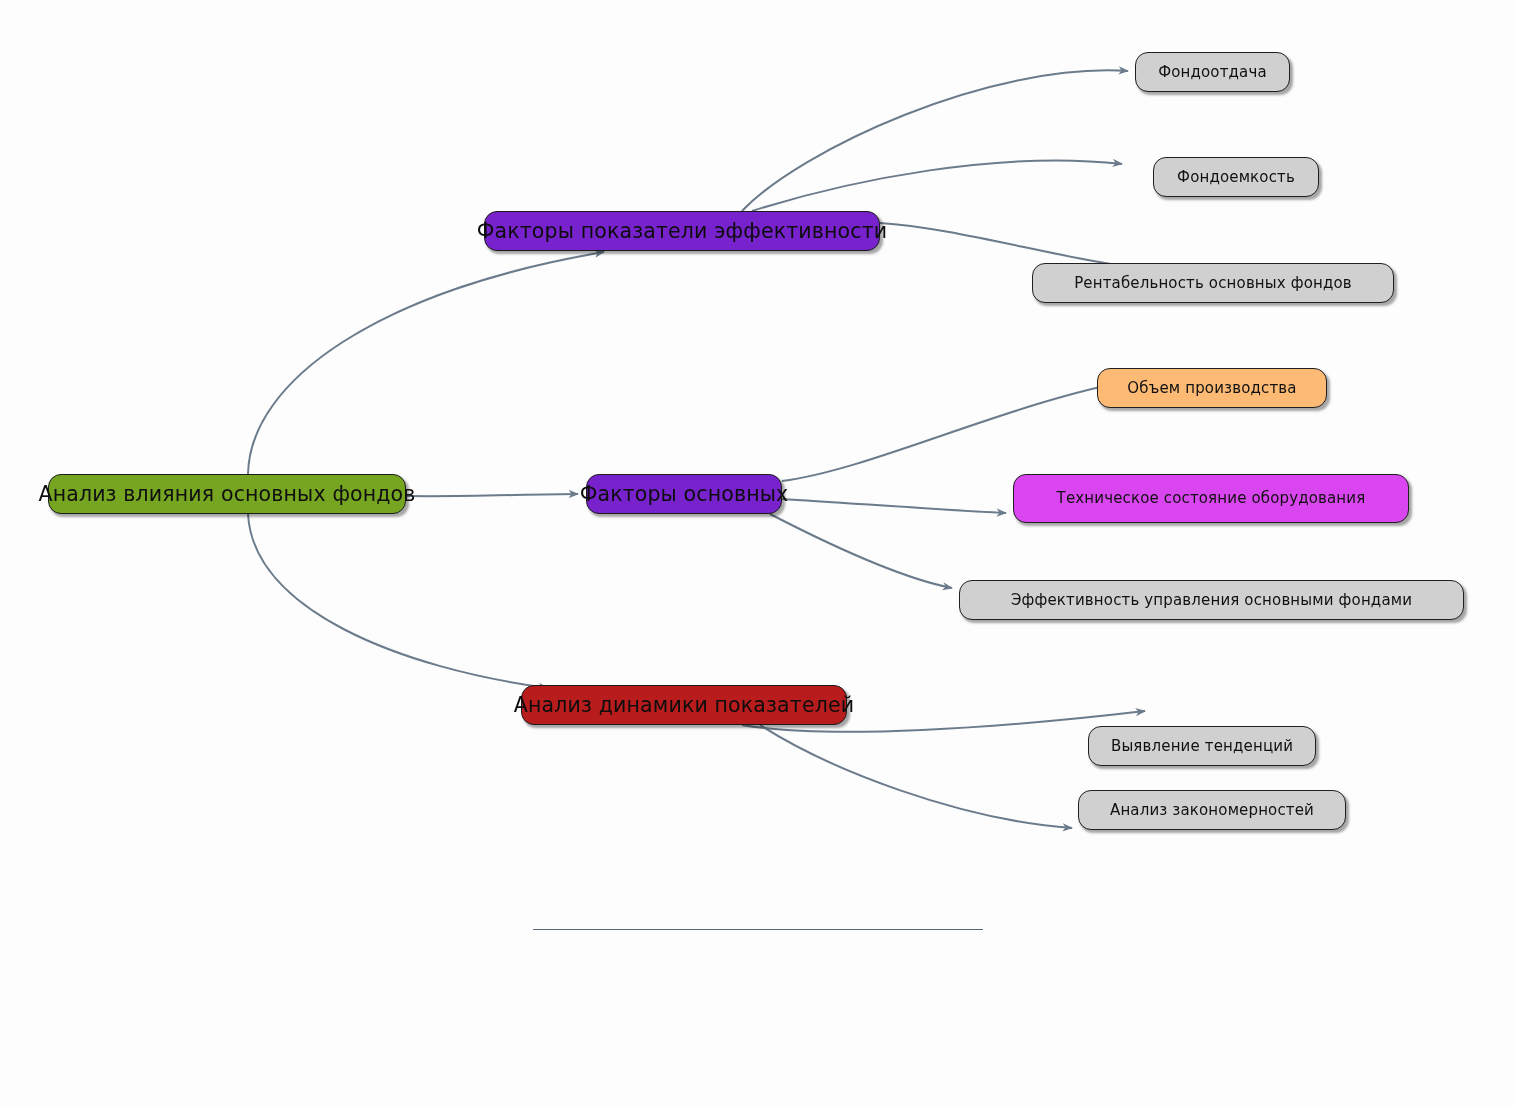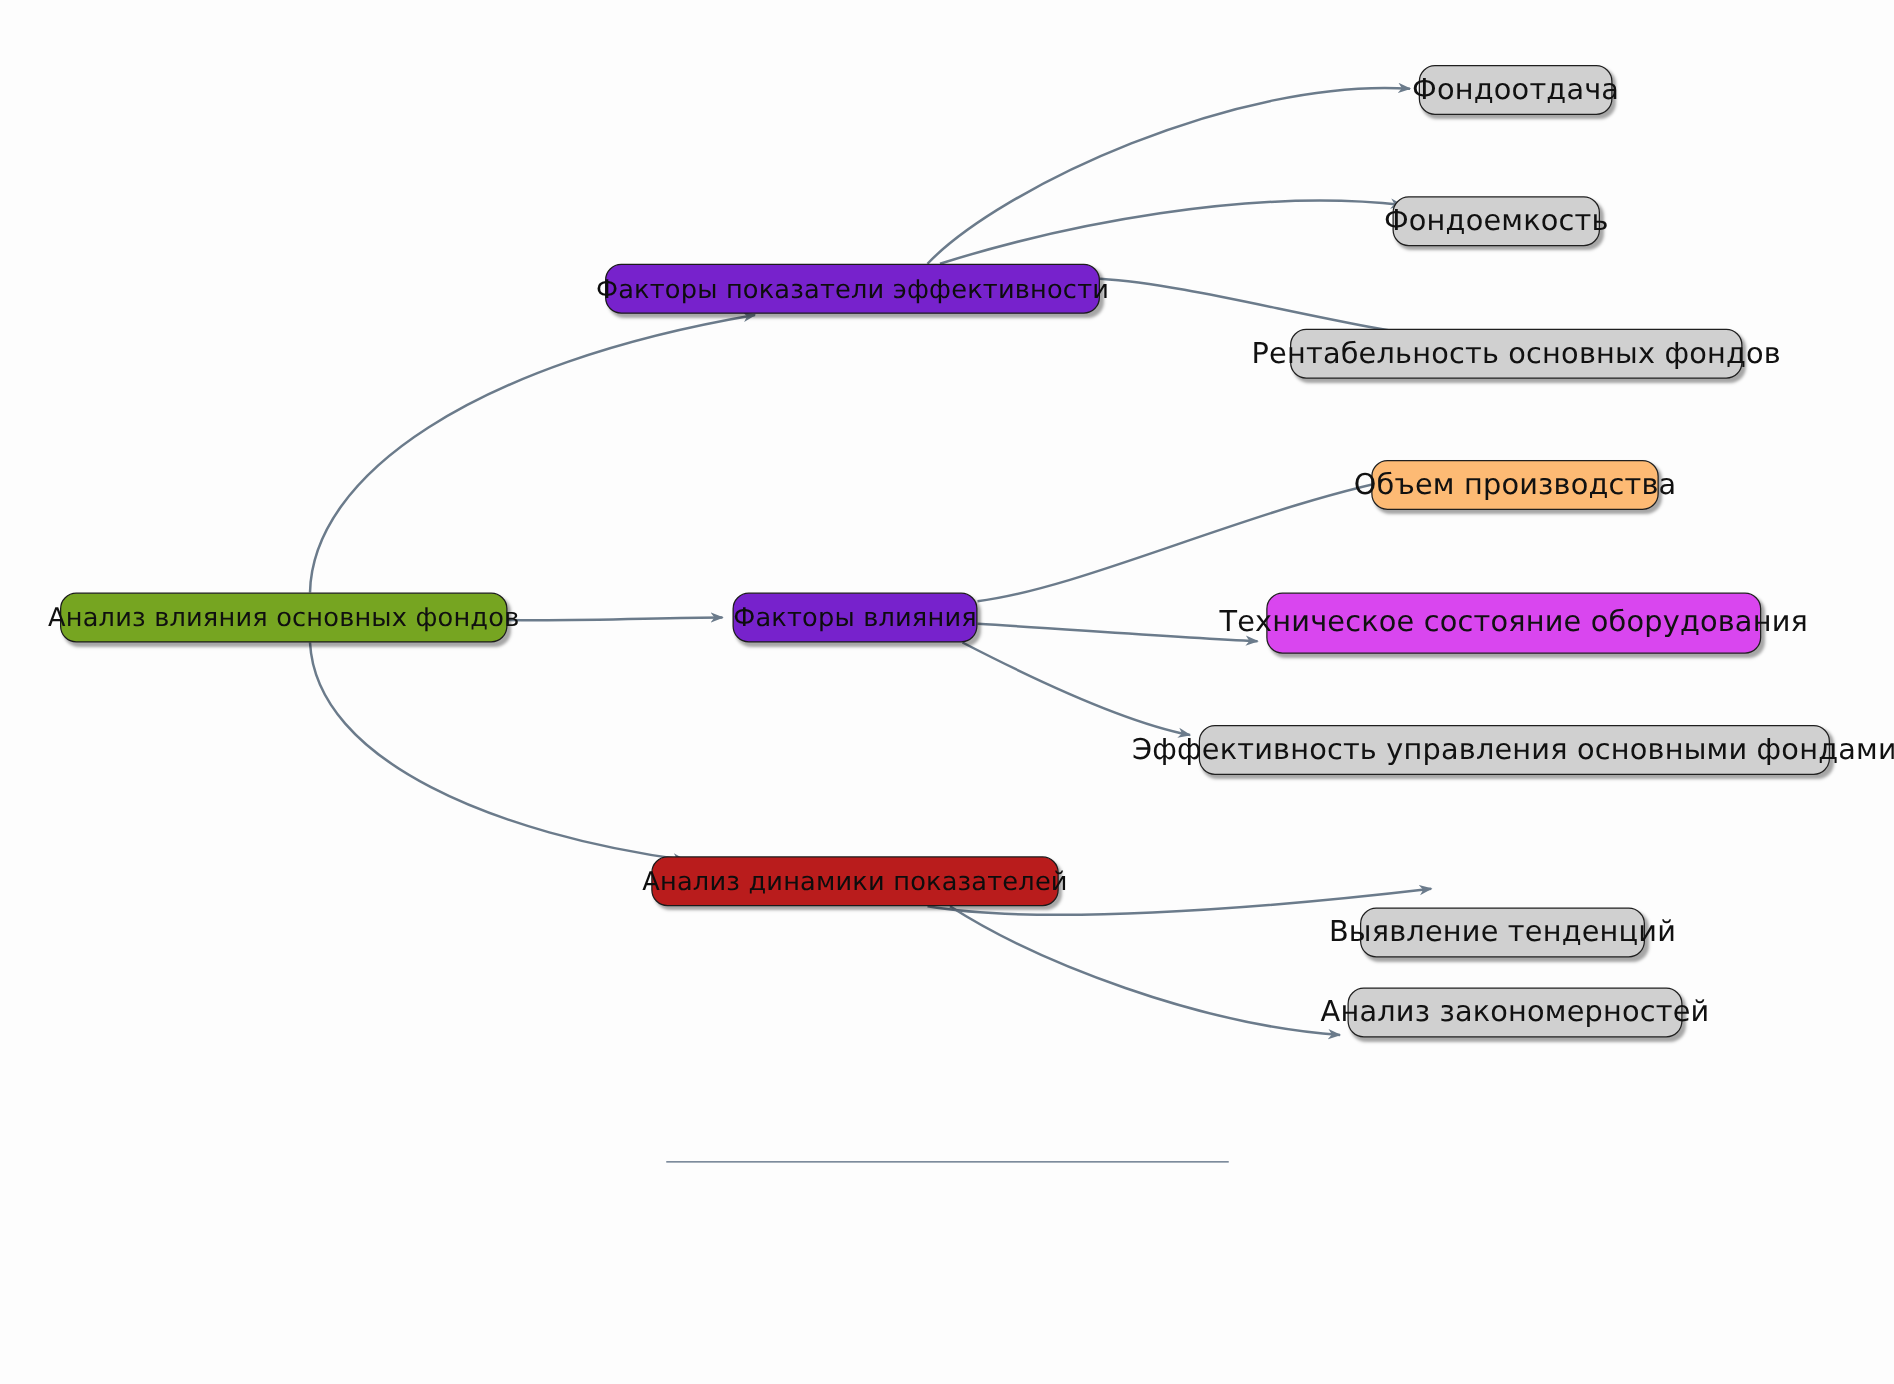--- a/index.html
+++ b/index.html
@@ -53,21 +53,21 @@
     font-size: 20.5px;
   }
   .node.branch {
     background: #7722cc;
     color: #0d0d0d;
     font-size: 20.5px;
   }
   .node.leaf {
     background: #d0d0d0;
     color: #111111;
-    font-size: 23px;
+    font-size: 15px;
     border-color: #1f1f1f;
   }
   
   #footer {
     position: absolute;
     left: 0;
     width: 1515px;
     text-align: center;
   }
   #footer-title {
@@ -123,28 +123,28 @@
   <div id="nodes-layer">
       <div class="node root" style="left: 48px; top: 474px; width: 358px; height: 40px; background: rgb(118, 165, 33);">
         <span class="node-label">Анализ влияния основных фондов</span>
       </div>
       <div class="node branch" style="left: 484px; top: 211px; width: 396px; height: 40px; background: rgb(119, 34, 204);">
         <span class="node-label">Факторы показатели эффективности</span>
       </div>
       <div class="node leaf" style="left: 1135px; top: 52px; width: 155px; height: 40px; background: rgb(208, 208, 208);">
         <span class="node-label">Фондоотдача</span>
       </div>
-      <div class="node leaf" style="left: 1114px; top: 157px; width: 166px; height: 40px; background: rgb(208, 208, 208);">
+      <div class="node leaf" style="left: 1153px; top: 157px; width: 166px; height: 40px; background: rgb(208, 208, 208);">
         <span class="node-label">Фондоемкость</span>
       </div>
       <div class="node leaf" style="left: 1032px; top: 263px; width: 362px; height: 40px; background: rgb(208, 208, 208);">
         <span class="node-label">Рентабельность основных фондов</span>
       </div>
       <div class="node branch" style="left: 586px; top: 474px; width: 196px; height: 40px; background: rgb(119, 34, 204);">
-        <span class="node-label">Факторы влияния</span>
+        <span class="node-label">Факторы основных</span>
       </div>
       <div class="node leaf" style="left: 1097px; top: 368px; width: 230px; height: 40px; background: #fdba74;">
         <span class="node-label">Объем производства</span>
       </div>
       <div class="node leaf" style="left: 1013px; top: 474px; width: 396px; height: 49px; background: #d946ef;">
         <span class="node-label">Техническое состояние оборудования</span>
       </div>
       <div class="node leaf" style="left: 959px; top: 580px; width: 505px; height: 40px; background: rgb(208, 208, 208);">
         <span class="node-label">Эффективность управления основными фондами</span>
       </div>

